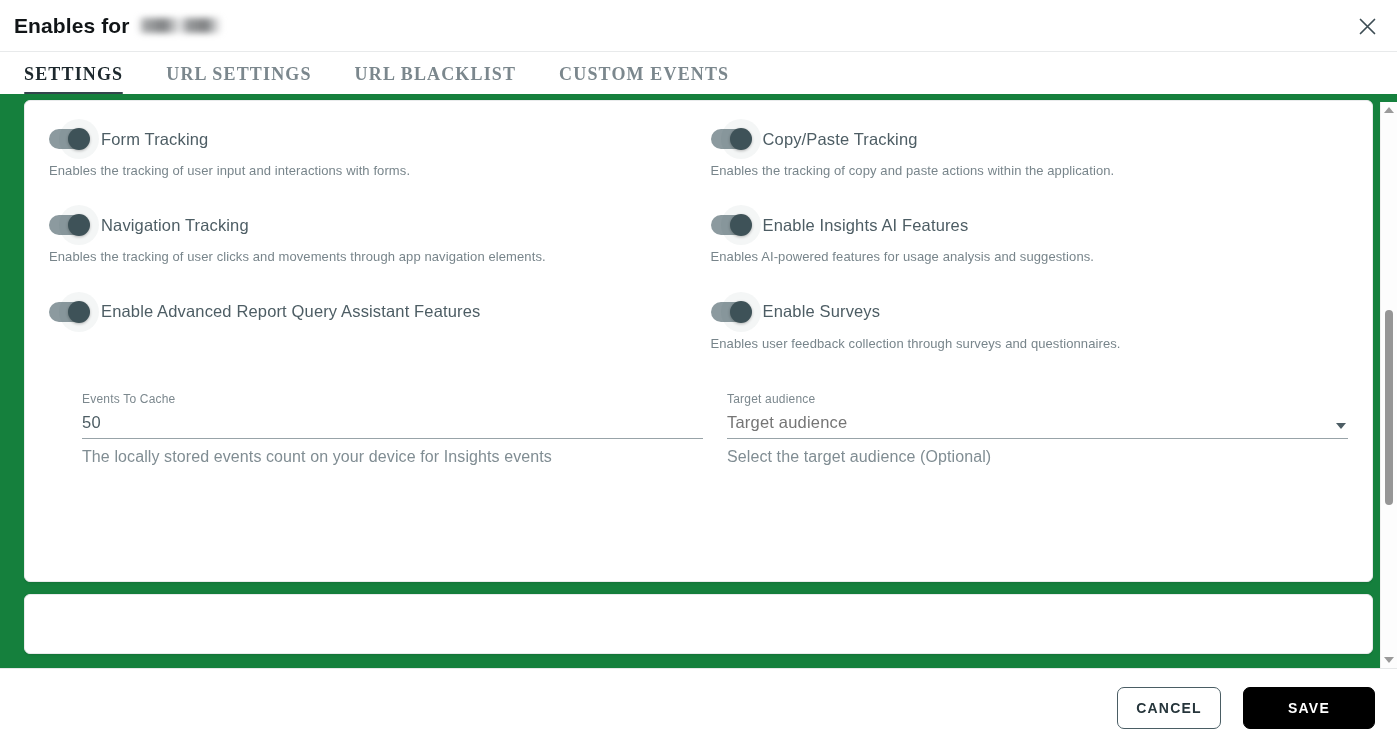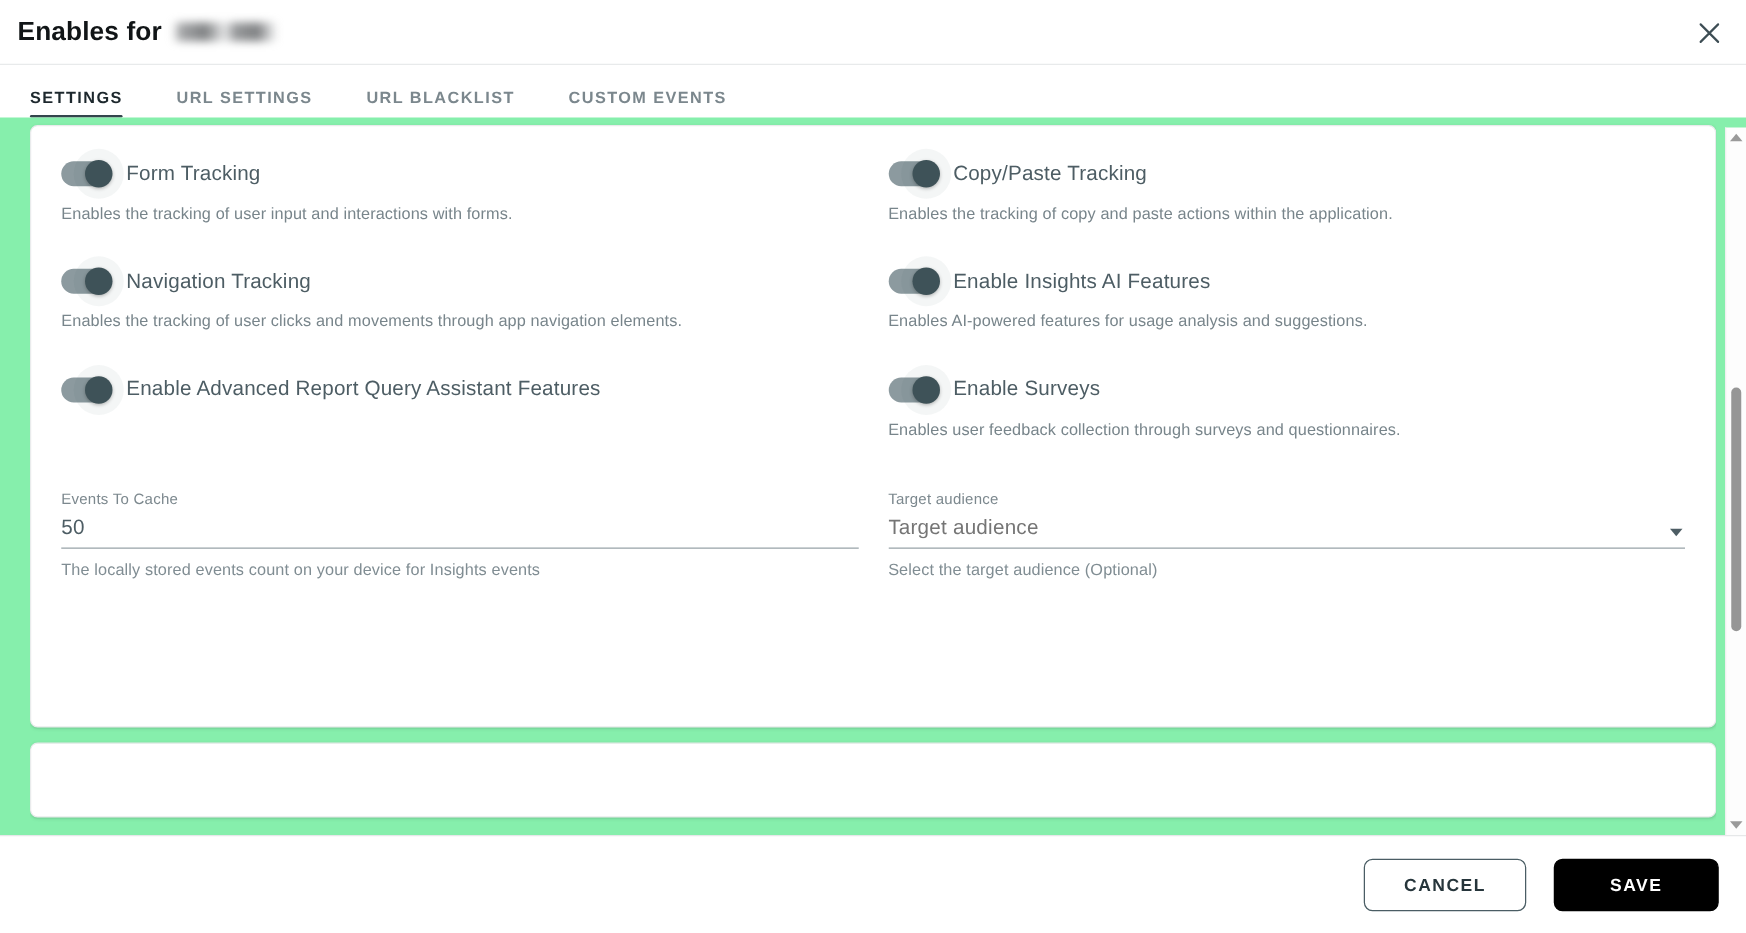--- a/index.html
+++ b/index.html
@@ -88,47 +88,47 @@
     flex: 0 0 42px;
     height: 42px;
     display: flex;
     align-items: flex-end;
     padding: 0 24px;
     box-sizing: border-box;
     background: #ffffff;
   }
   .tab {
     position: relative;
-    font-size: 13px;
+    font-size: 18px;
     font-weight: bold;
     letter-spacing: 1.15px;
     color: #7b878d;
     padding: 0 0 9px 0;
     margin-right: 43px;
     cursor: pointer;
     background: none;
     border: none;
-    font-family: Liberation Sans, sans-serif;
+    font-family: Liberation Serif, serif;
   }
   .tab.active { color: #1d282d; }
   .tab.active::after {
     content: "";
     position: absolute;
     left: 0; right: 0; bottom: 0;
     height: 2px;
     background: #33454c;
     border-radius: 1px;
   }
 
   
   .dialog-body {
     position: relative;
     flex: 1 1 auto;
     overflow: hidden;
-    background: #86efac;
+    background: #15803d;
     padding: 0 24px 0 24px;
     box-sizing: border-box;
     text-decoration: underline;
   }
   .scroll-viewport {
     position: absolute;
     left: 24px;
     right: 24px;
     top: 0;
     bottom: 0;
@@ -228,20 +228,21 @@
     letter-spacing: 0.1px;
     line-height: 1.25;
   }
 
   
   .fields-grid {
     display: grid;
     grid-template-columns: 1fr 1fr;
     column-gap: 24px;
     margin-top: 4px;
+    margin-left: 33px;
   }
   .field { position: relative; }
   .field-label {
     font-size: 12px;
     color: #7c888e;
     letter-spacing: 0.2px;
     margin-bottom: 7px;
     display: block;
   }
   .field-control {
@@ -269,21 +270,21 @@
     right: 2px;
     bottom: 9px;
     width: 0; height: 0;
     border-left: 5px solid transparent;
     border-right: 5px solid transparent;
     border-top: 6px solid #4d5d64;
     cursor: pointer;
   }
   .field-help {
     margin-top: 9px;
-    font-size: 13px;
+    font-size: 16px;
     color: #808d93;
     letter-spacing: 0.1px;
   }
 
   
   .scrollbar {
     position: absolute;
     right: 0;
     top: 8px;
     bottom: 0;
@@ -340,21 +341,21 @@
     letter-spacing: 1.2px;
     cursor: pointer;
     border-radius: 7px;
     height: 42px;
     box-sizing: border-box;
   }
   .btn-cancel {
     background: #ffffff;
     color: #26353b;
     border: 1px solid #4a5d64;
-    width: 130px;
+    width: 104px;
   }
   .btn-save {
     background: #000000;
     color: #ffffff;
     border: 1px solid #000000;
     width: 132px;
   }
 </style>
 </head>
 <body>

